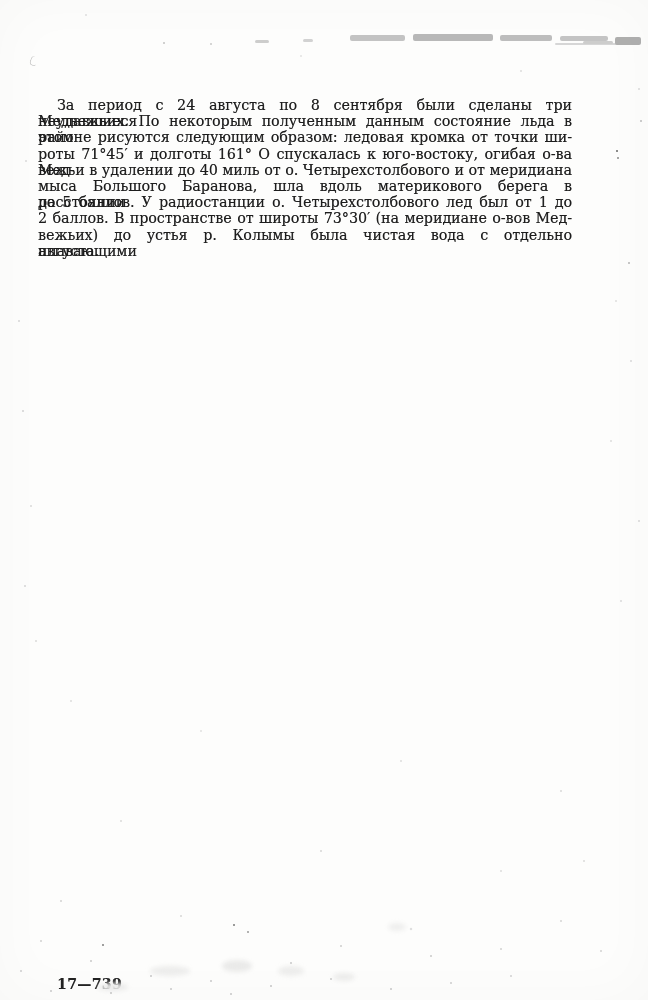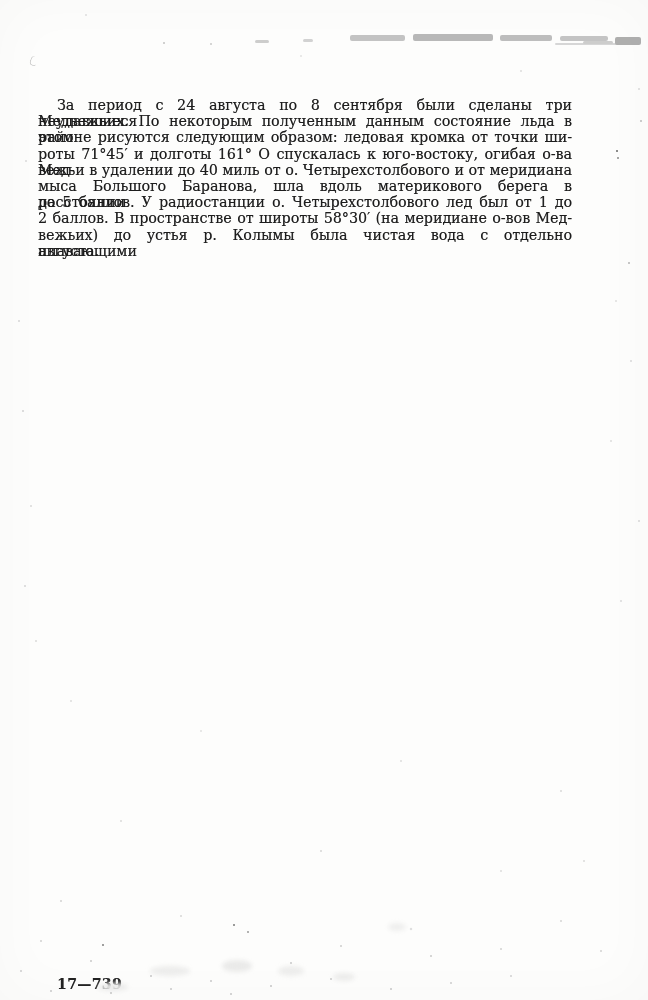--- a/index.html
+++ b/index.html
@@ -131,21 +131,21 @@
   <div class="squiggle"></div>
 
   <div class="para">
     <div class="ln first">За период с 24 августа по 8 сентября были сделаны три неудавшиеся</div>
     <div class="ln">Медвежьих. По некоторым полученным данным состояние льда в этом</div>
     <div class="ln">районе рисуются следующим образом: ледовая кромка от точки ши-</div>
     <div class="ln">роты 71°45′ и долготы 161° О спускалась к юго-востоку, огибая о-ва Мед-</div>
     <div class="ln">вежьи в удалении до 40 миль от о. Четырехстолбового и от меридиана</div>
     <div class="ln">мыса Большого Баранова, шла вдоль материкового берега в расстоянии</div>
     <div class="ln">до 5 баллов. У радиостанции о. Четырехстолбового лед был от 1 до</div>
-    <div class="ln">2 баллов. В пространстве от широты 58°30′ (на меридиане о-вов Мед-</div>
+    <div class="ln">2 баллов. В пространстве от широты 73°30′ (на меридиане о-вов Мед-</div>
     <div class="ln">вежьих) до устья р. Колымы была чистая вода с отдельно плавающими</div>
     <div class="ln last">августа.</div>
   </div>
 
   <div class="sig">17—739</div>
 
   <div>
     <div class="blotch" style="left:150px; top:966px; width:40px; height:10px; background:#ededec;"></div>
     <div class="blotch" style="left:222px; top:960px; width:30px; height:12px; background:#eaeae9;"></div>
     <div class="blotch" style="left:278px; top:966px; width:26px; height:10px; background:#ededec;"></div>

